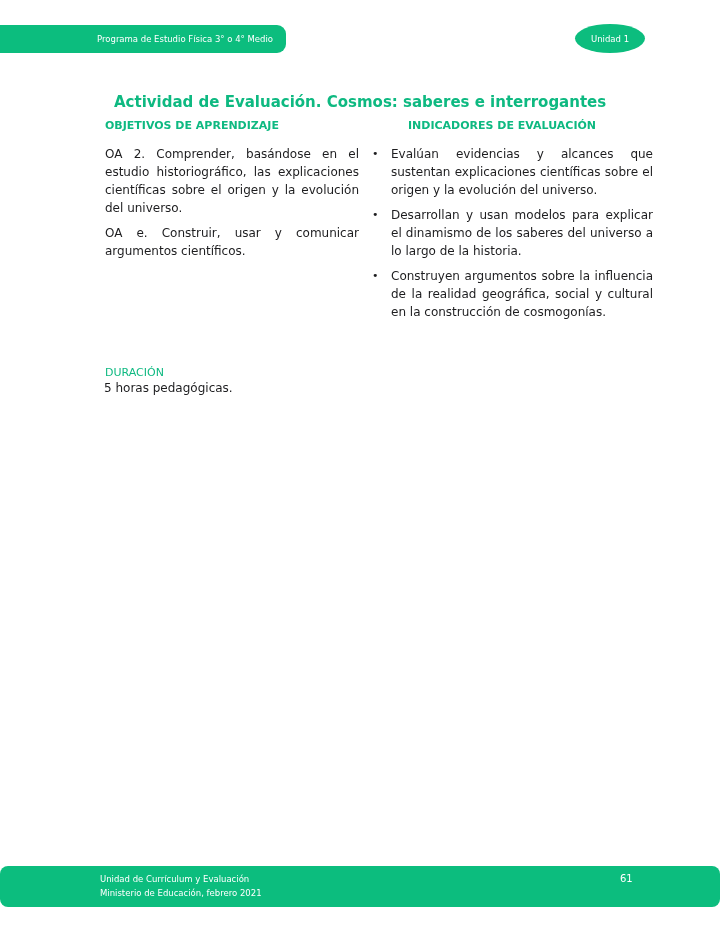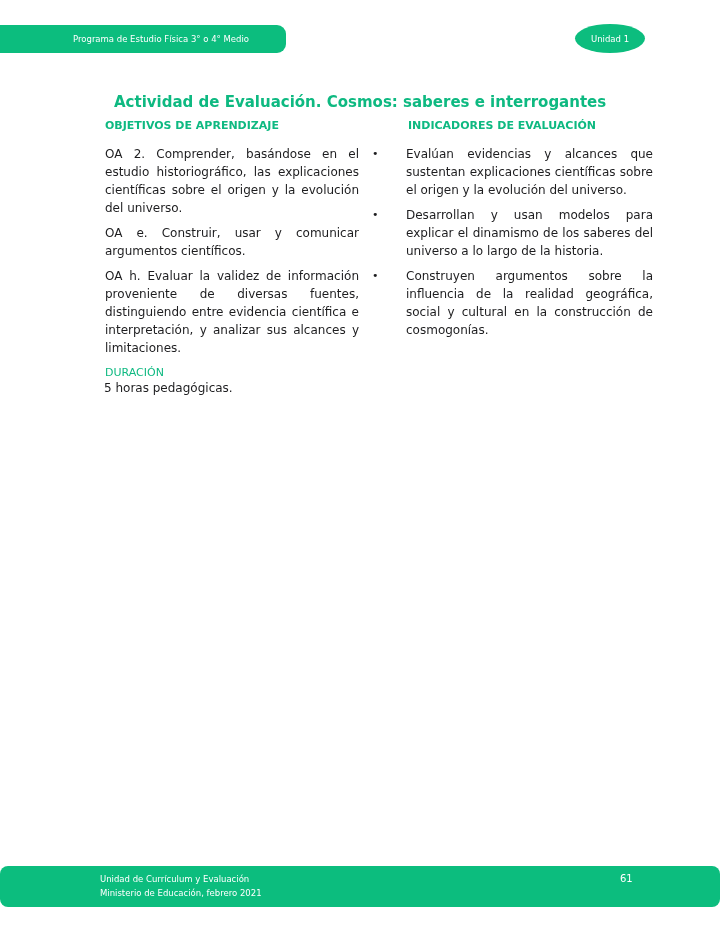--- a/index.html
+++ b/index.html
@@ -16,21 +16,21 @@
   
   .header-band {
     position: absolute;
     left: 0; top: 25px;
     width: 286px; height: 28px;
     background: #0cbd7e;
     border-radius: 0 9px 9px 0;
     color: #ffffff;
     font-size: 8.5px;
     line-height: 28px;
-    padding-left: 73px;
+    padding-left: 97px;
     box-sizing: border-box;
     white-space: nowrap;
   }
 
   .unit-badge {
     position: absolute;
     left: 575px; top: 24px;
     width: 70px; height: 29px;
     background: #0cbd7e;
     border-radius: 50%;
@@ -91,21 +91,20 @@
     line-height: 18px;
   }
   .bullet-marker {
     flex: 0 0 19px;
     font-size: 11px;
     line-height: 18px;
   }
   .bullet-text {
     flex: 1 1 auto;
     text-align: justify;
-    margin-left: 15px;
   }
 
   
   .duration-heading {
     position: absolute;
     left: 105px; top: 366px;
     font-size: 11px;
     font-weight: normal;
     color: #0eb981;
     white-space: nowrap;
@@ -148,21 +147,20 @@
 
 <h1 class="page-title">Actividad de Evaluación. Cosmos: saberes e interrogantes</h1>
 
 <div class="col-heading left">OBJETIVOS DE APRENDIZAJE</div>
 
 <div class="col-heading right">INDICADORES DE EVALUACIÓN</div>
 
 <div class="col-left">
   <p>OA 2. Comprender, basándose en el estudio historiográfico, las explicaciones científicas sobre el origen y la evolución del universo.</p>
   <p>OA e. Construir, usar y comunicar argumentos científicos.</p>
-  <p>OA h. Evaluar la validez de información proveniente de diversas fuentes, distinguiendo entre evidencia científica e interpretación, y analizar sus alcances y limitaciones.</p>
 </div>
 
 <div class="col-right">
   <div class="bullet-item">
     <span class="bullet-marker">•</span>
     <span class="bullet-text">Evalúan evidencias y alcances que sustentan explicaciones científicas sobre el origen y la evolución del universo.</span>
   </div>
   <div class="bullet-item">
     <span class="bullet-marker">•</span>
     <span class="bullet-text">Desarrollan y usan modelos para explicar el dinamismo de los saberes del universo a lo largo de la historia.</span>

